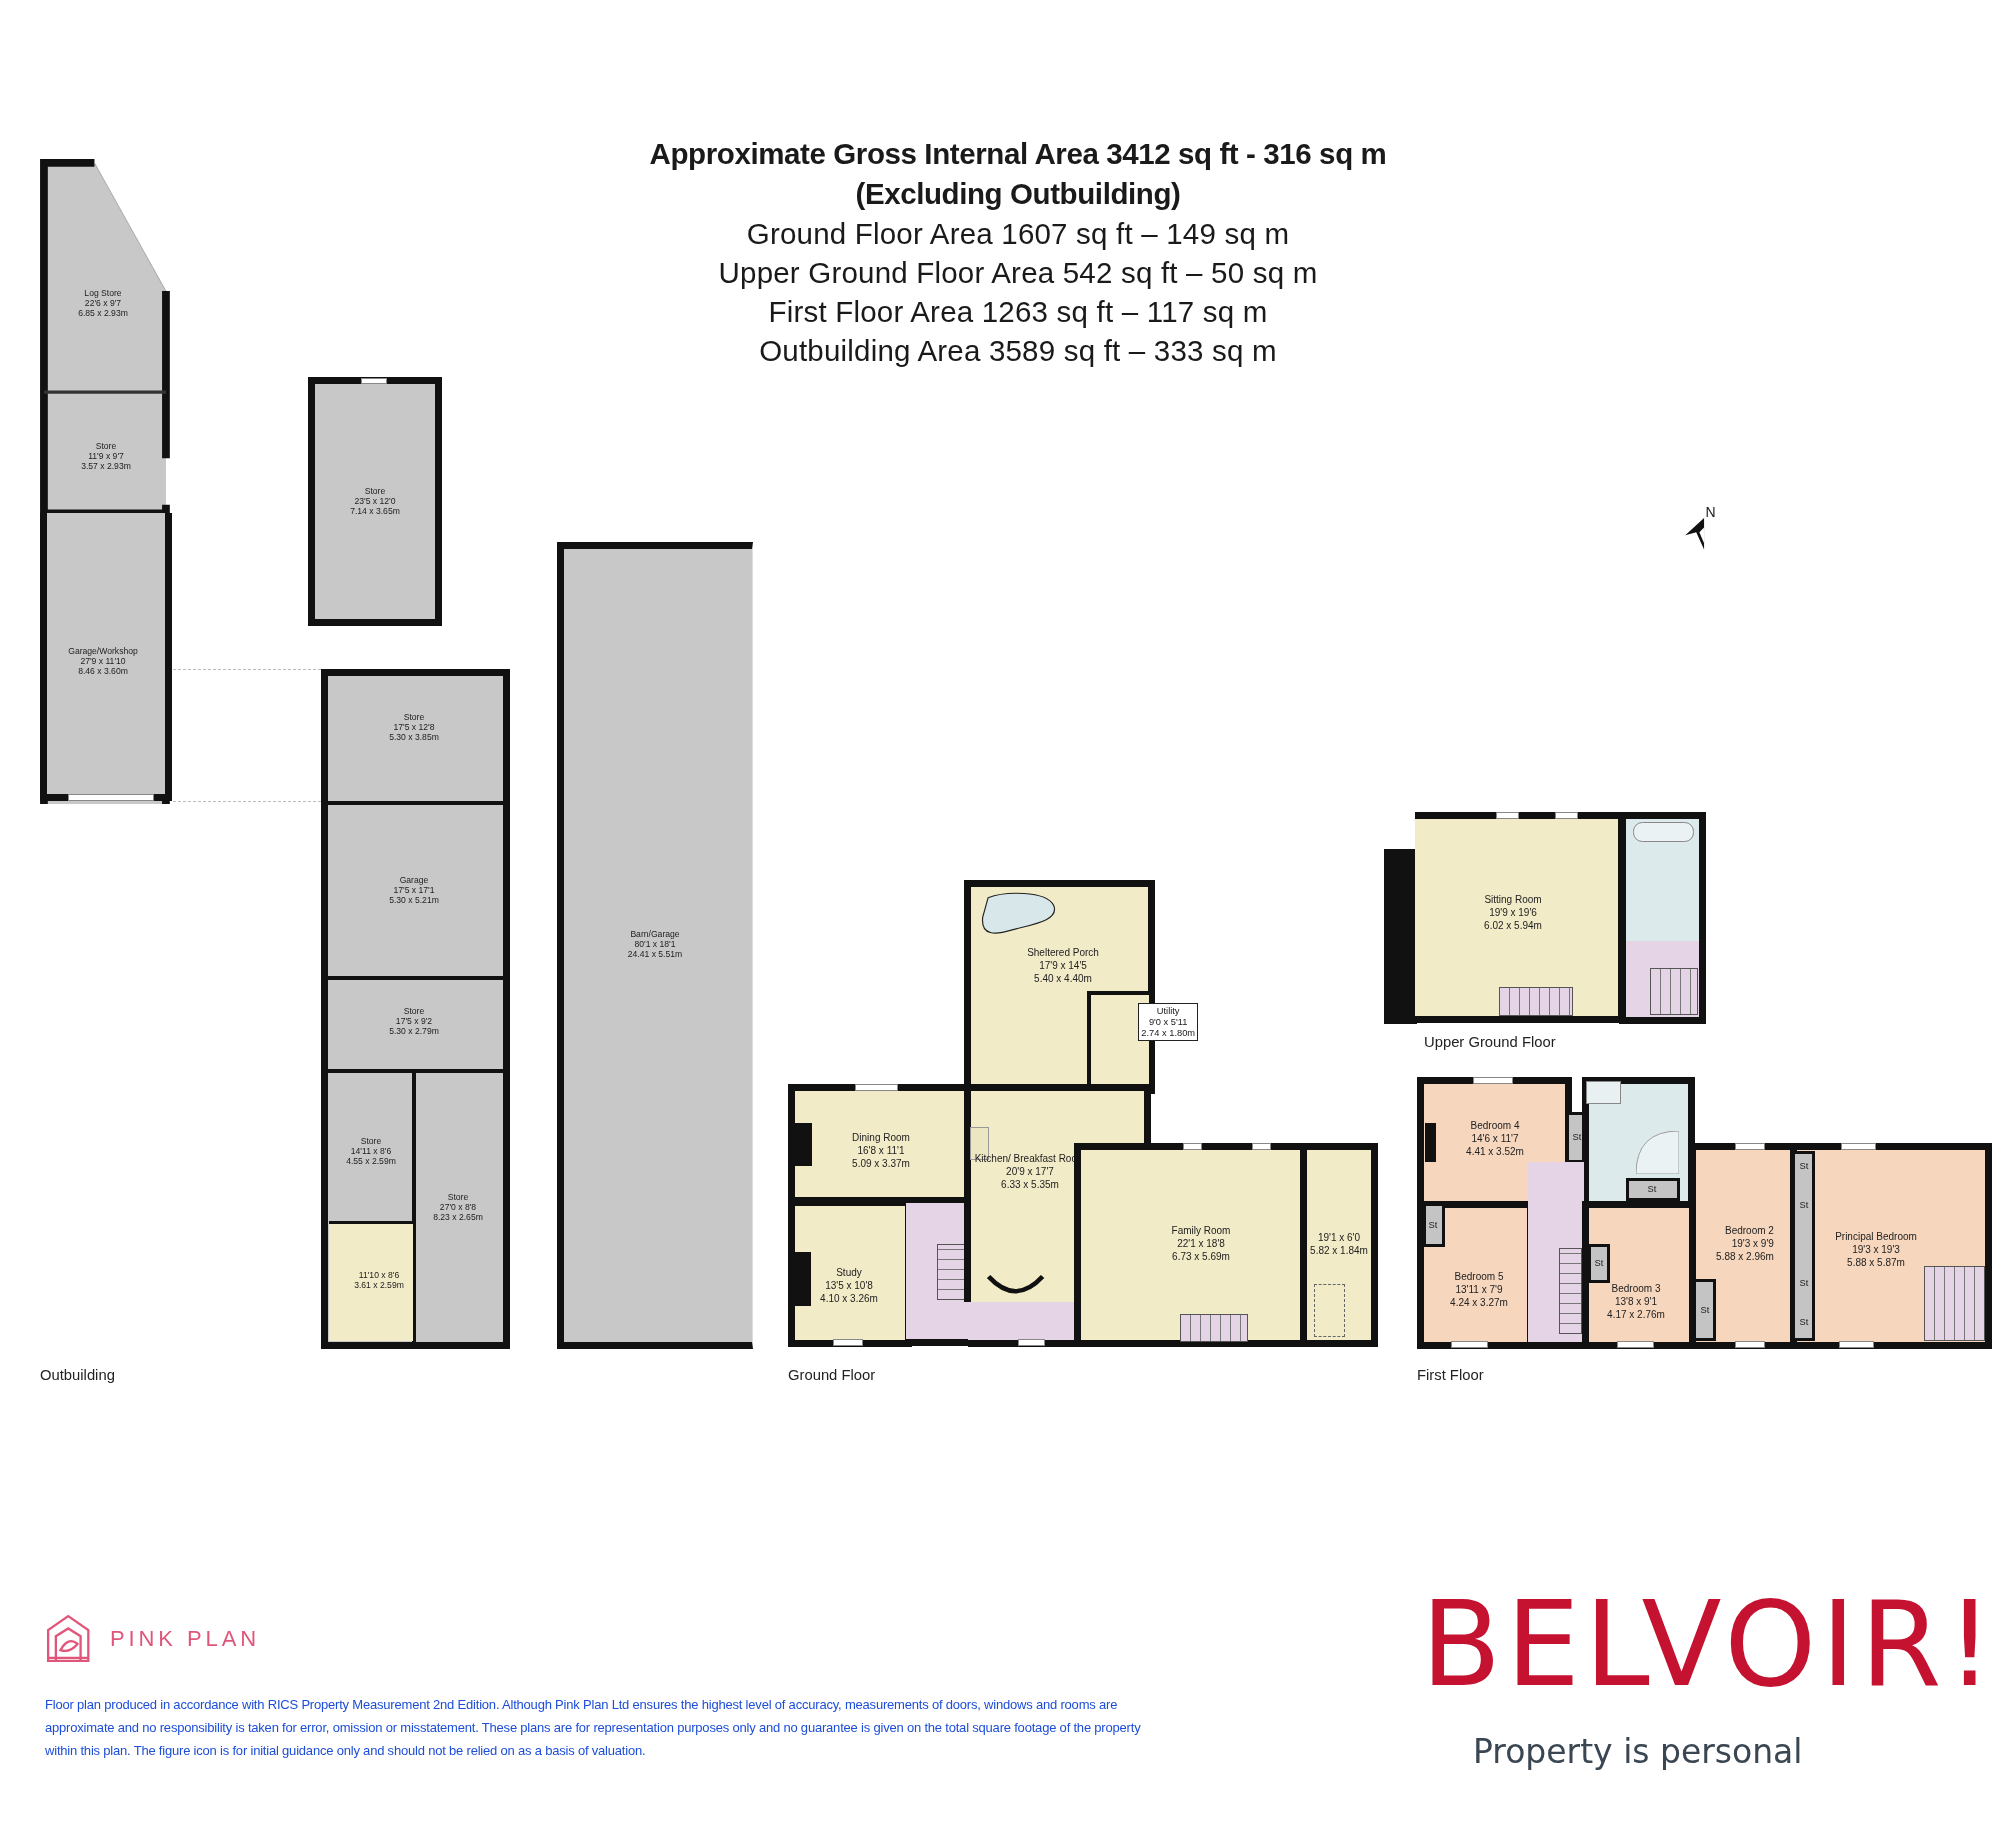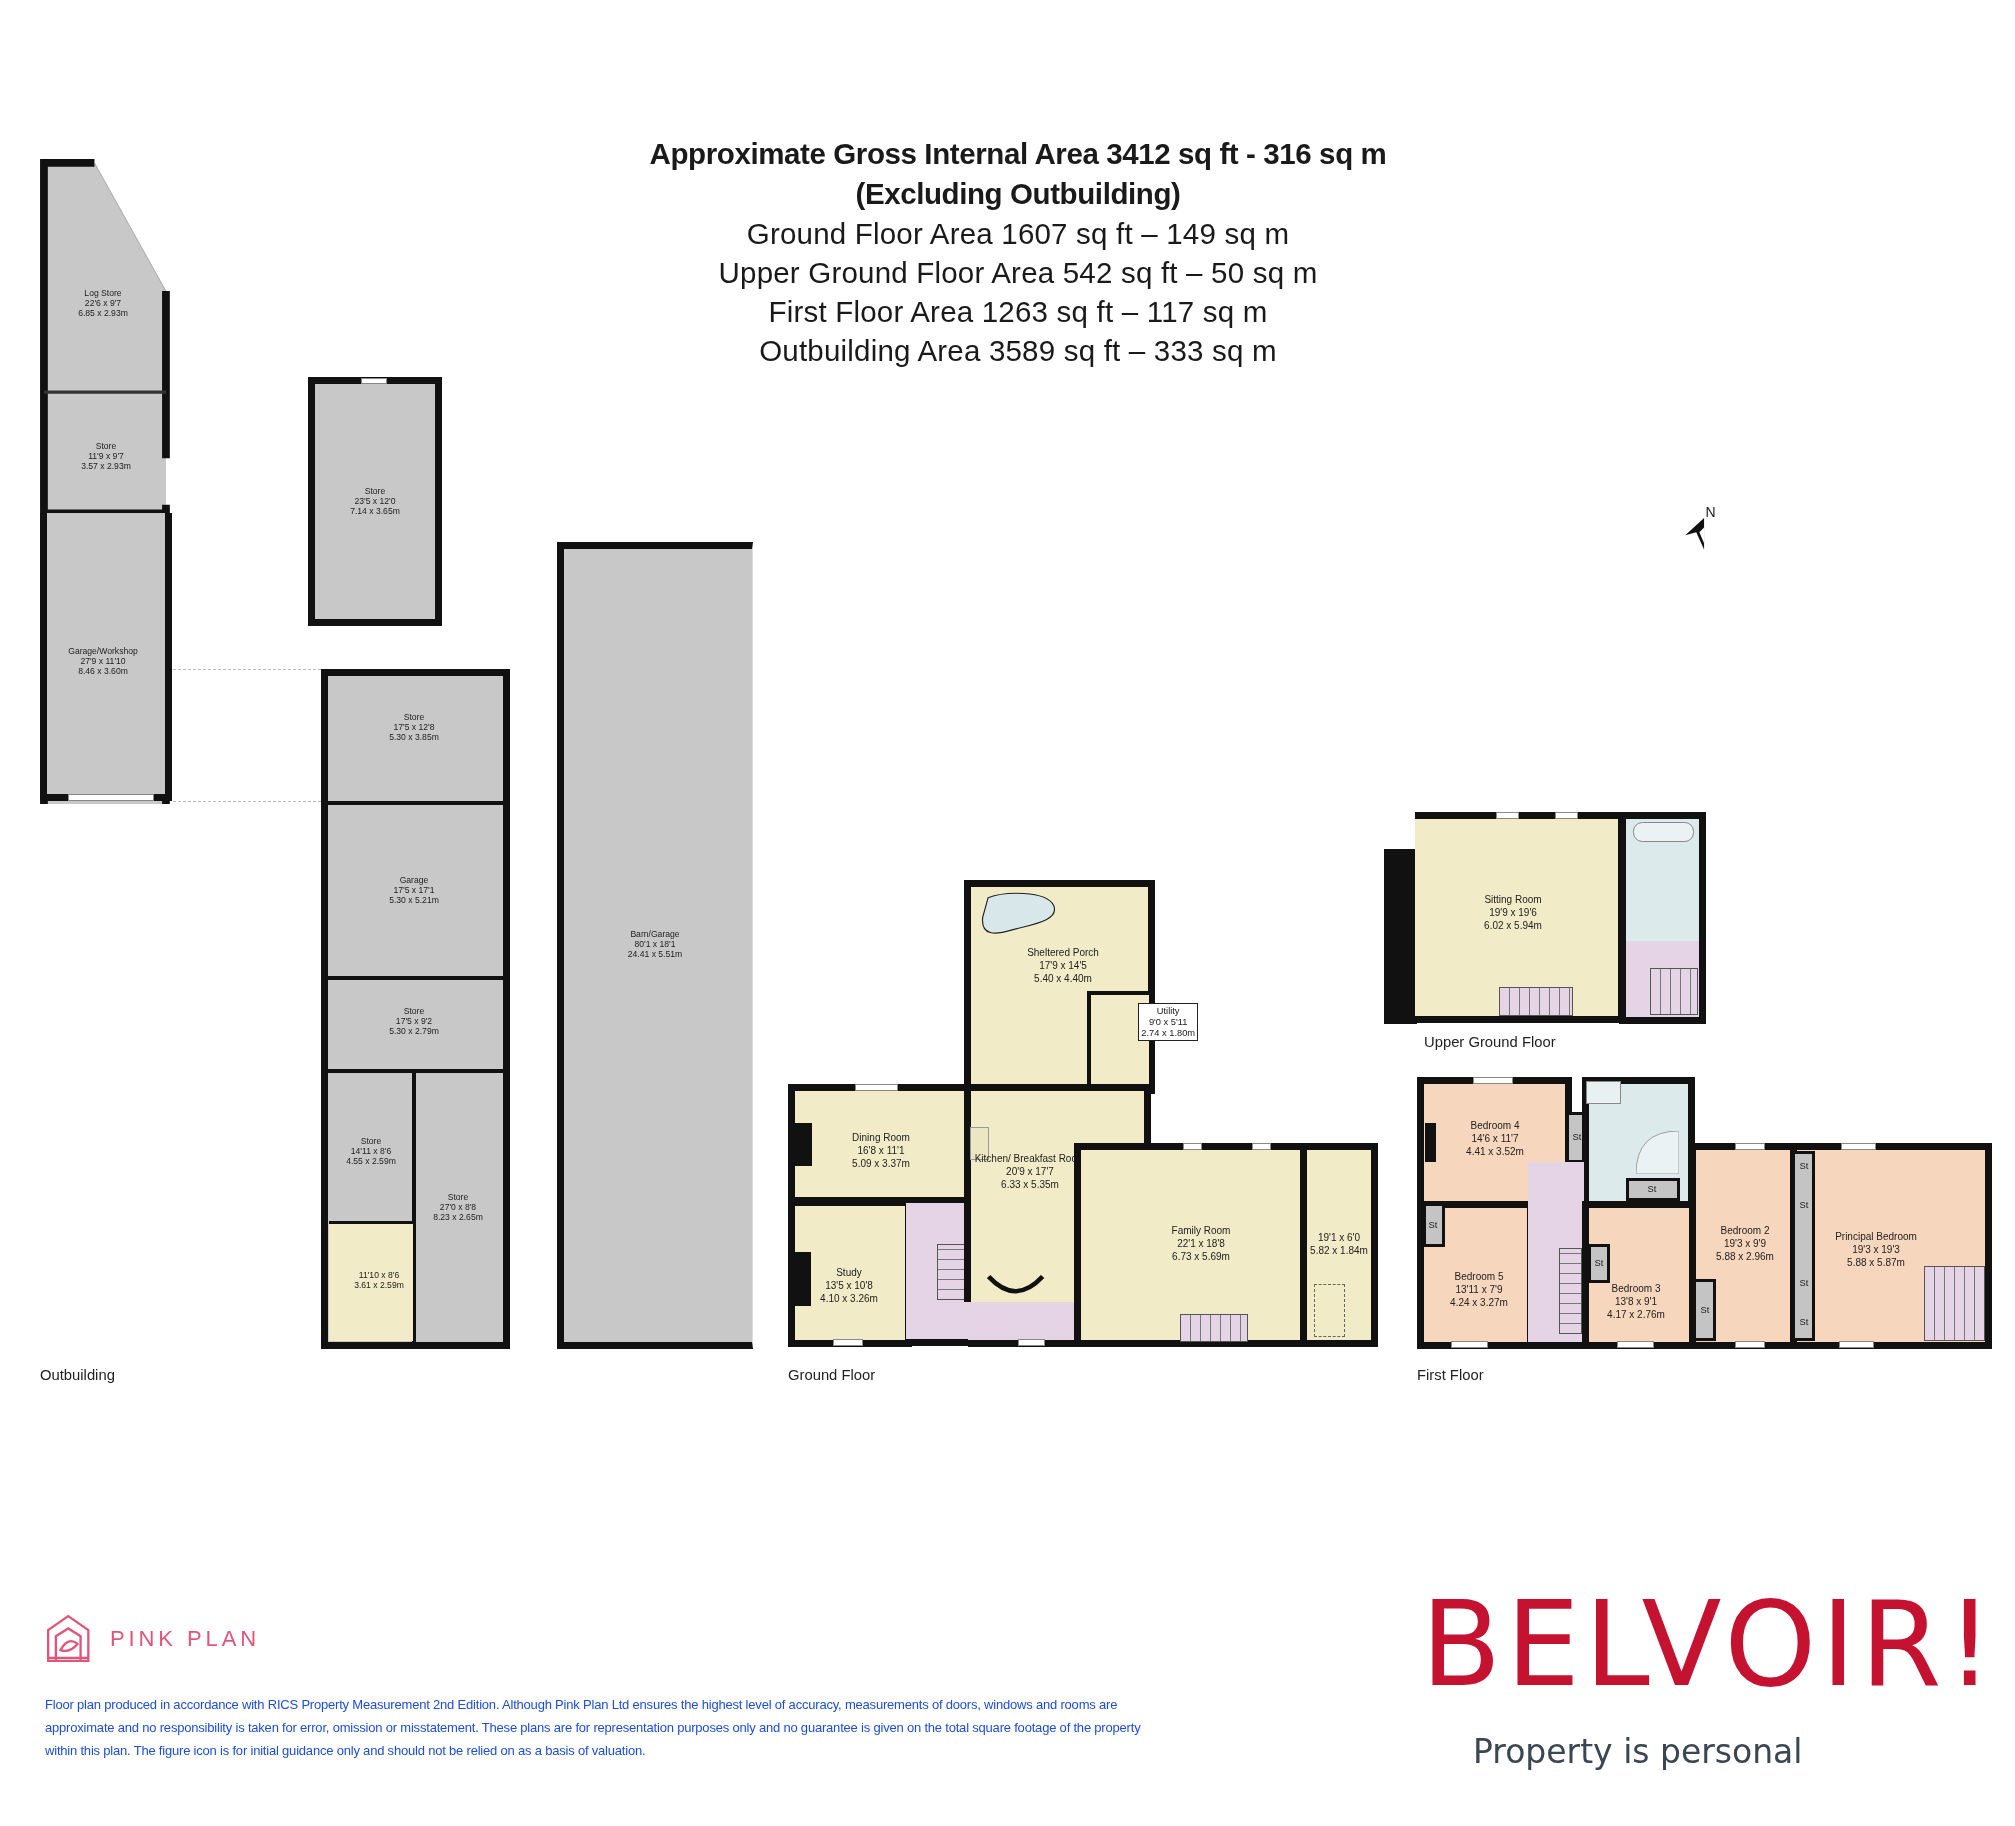--- a/index.html
+++ b/index.html
@@ -263,21 +263,21 @@
   <div class="label big" style="left:1636px;top:1302px;">
     <div>Bedroom 3</div>
       <div>13'8 x 9'1</div>
       <div>4.17 x 2.76m</div>
   </div>
 
   <div class="room peach" style="left:1689px;top:1143px;width:115px;height:206px;"></div>
   <div class="win" style="left:1735px;top:1143px;width:29.5px;height:7px;"></div>
   <div class="win" style="left:1735px;top:1341px;width:29.5px;height:7px;"></div>
   <div class="abs store-st" style="left:1693px;top:1279px;width:23px;height:62px;border:3.1px solid #111;"></div>
-  <div class="label big" style="left:1745px;top:1244px;">
+  <div class="label big" style="left:1745px;top:1244px;text-align:right;">
     <div>Bedroom 2</div>
       <div>19'3 x 9'9</div>
       <div>5.88 x 2.96m</div>
   </div>
 
   <div class="room peach" style="left:1790px;top:1143px;width:202px;height:206px;"></div>
   <div class="abs store-st" style="left:1792px;top:1151px;width:23px;height:190px;border:3.1px solid #111;"></div>
   <div class="win" style="left:1841px;top:1143px;width:35px;height:7px;"></div>
   <div class="win" style="left:1839px;top:1341px;width:35px;height:7px;"></div>
   <div class="stair" style="left:1924px;top:1266px;width:61px;height:75px;"></div>

